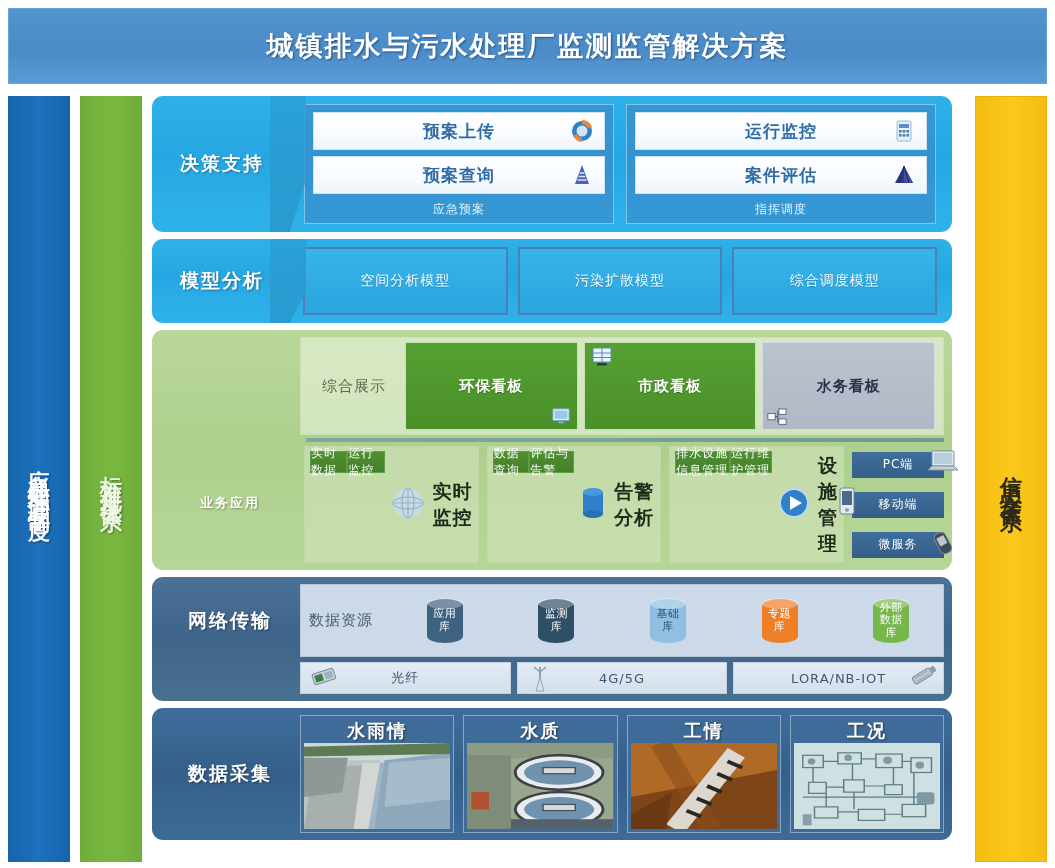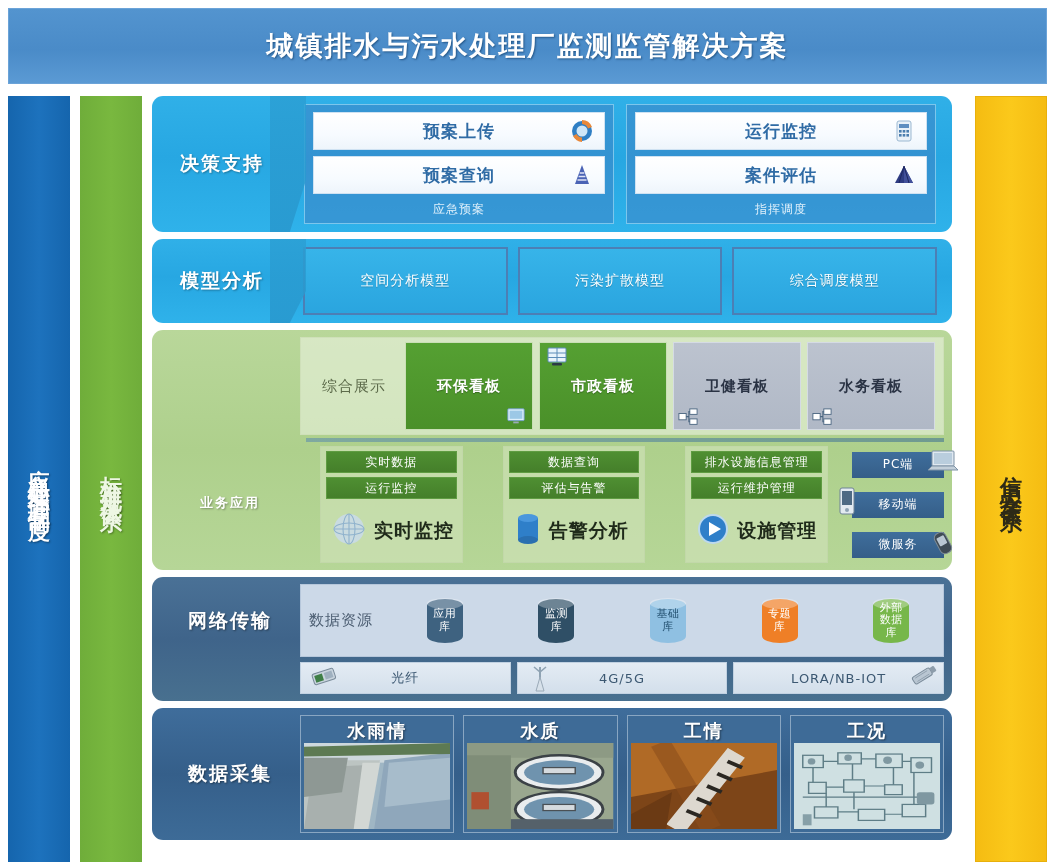--- a/index.html
+++ b/index.html
@@ -147,23 +147,23 @@
   .biz-divider { height:4px; margin:3px 0 0 146px; background:linear-gradient(90deg,#7fa9a0,#6f9a90); }
 
   .biz-bottom { display:flex; flex:1 1 auto; }
   .biz-bottom-label {
     flex:0 0 140px; display:flex; align-items:center; justify-content:center;
     font-size:13px; font-weight:bold; color:#ffffff; letter-spacing:2px;
     text-shadow:1px 1px 2px rgba(0,0,0,.33);
   }
   .biz-cols { flex:1 1 auto; display:flex; padding-top:4px; }
   .biz-col {
-    flex:1 1 0; margin:0 20px;
+    flex:1 1 0; margin:0 4px;
     background:rgba(207,226,185,.65); border:1px solid #c2d8a9;
-    display:flex; flex-direction:column; padding:4px 5px;
+    display:flex; flex-direction:row; padding:4px 5px;
   }
   .bbtn {
     height:22px; margin-bottom:4px;
     background:linear-gradient(180deg,#4f8f32,#457f2a);
     border:1px solid #5f9c42;
     display:flex; align-items:center; justify-content:center;
     font-size:12px; color:#ffffff; letter-spacing:1px;
   }
   .bfeature {
     flex:1 1 auto; display:flex; align-items:center; gap:6px; padding-left:4px;
@@ -354,31 +354,20 @@
             <span>市政看板</span>
             <span class="kic" style="left:5px;top:3px;width:24px;height:22px">
               <svg viewBox="0 0 24 22">
                   <rect x="3" y="2" width="18" height="14" rx="1" fill="#e8f3fb" stroke="#5c8cb8"></rect>
               <path d="M3 7h18M12 2v14M3 11.5h18" stroke="#5c8cb8" stroke-width="1"></path>
               <rect x="7" y="17" width="10" height="2.6" rx="1" fill="#2b3a46"></rect>
                 </svg>
             </span>
           </div>
 
-          <div class="kanban gray">
-            <span>卫健看板</span>
-            <span class="kic" style="left:4px;bottom:3px">
-              <svg viewBox="0 0 22 20">
-                  <rect x="1" y="6" width="8" height="7" fill="#fff" stroke="#4a6580"></rect>
-              <rect x="13" y="1" width="8" height="6" fill="#fff" stroke="#4a6580"></rect>
-              <rect x="13" y="12" width="8" height="6" fill="#fff" stroke="#4a6580"></rect>
-              <path d="M9 9.5h3M12 9.5V4h1M12 9.5V15h1" stroke="#4a6580" stroke-width="1.2" fill="none"></path>
-                </svg>
-            </span>
-          </div>
 
           <div class="kanban gray">
             <span>水务看板</span>
             <span class="kic" style="left:4px;bottom:3px">
               <svg viewBox="0 0 22 20">
                   <rect x="1" y="6" width="8" height="7" fill="#fff" stroke="#4a6580"></rect>
               <rect x="13" y="1" width="8" height="6" fill="#fff" stroke="#4a6580"></rect>
               <rect x="13" y="12" width="8" height="6" fill="#fff" stroke="#4a6580"></rect>
               <path d="M9 9.5h3M12 9.5V4h1M12 9.5V15h1" stroke="#4a6580" stroke-width="1.2" fill="none"></path>
                 </svg>

